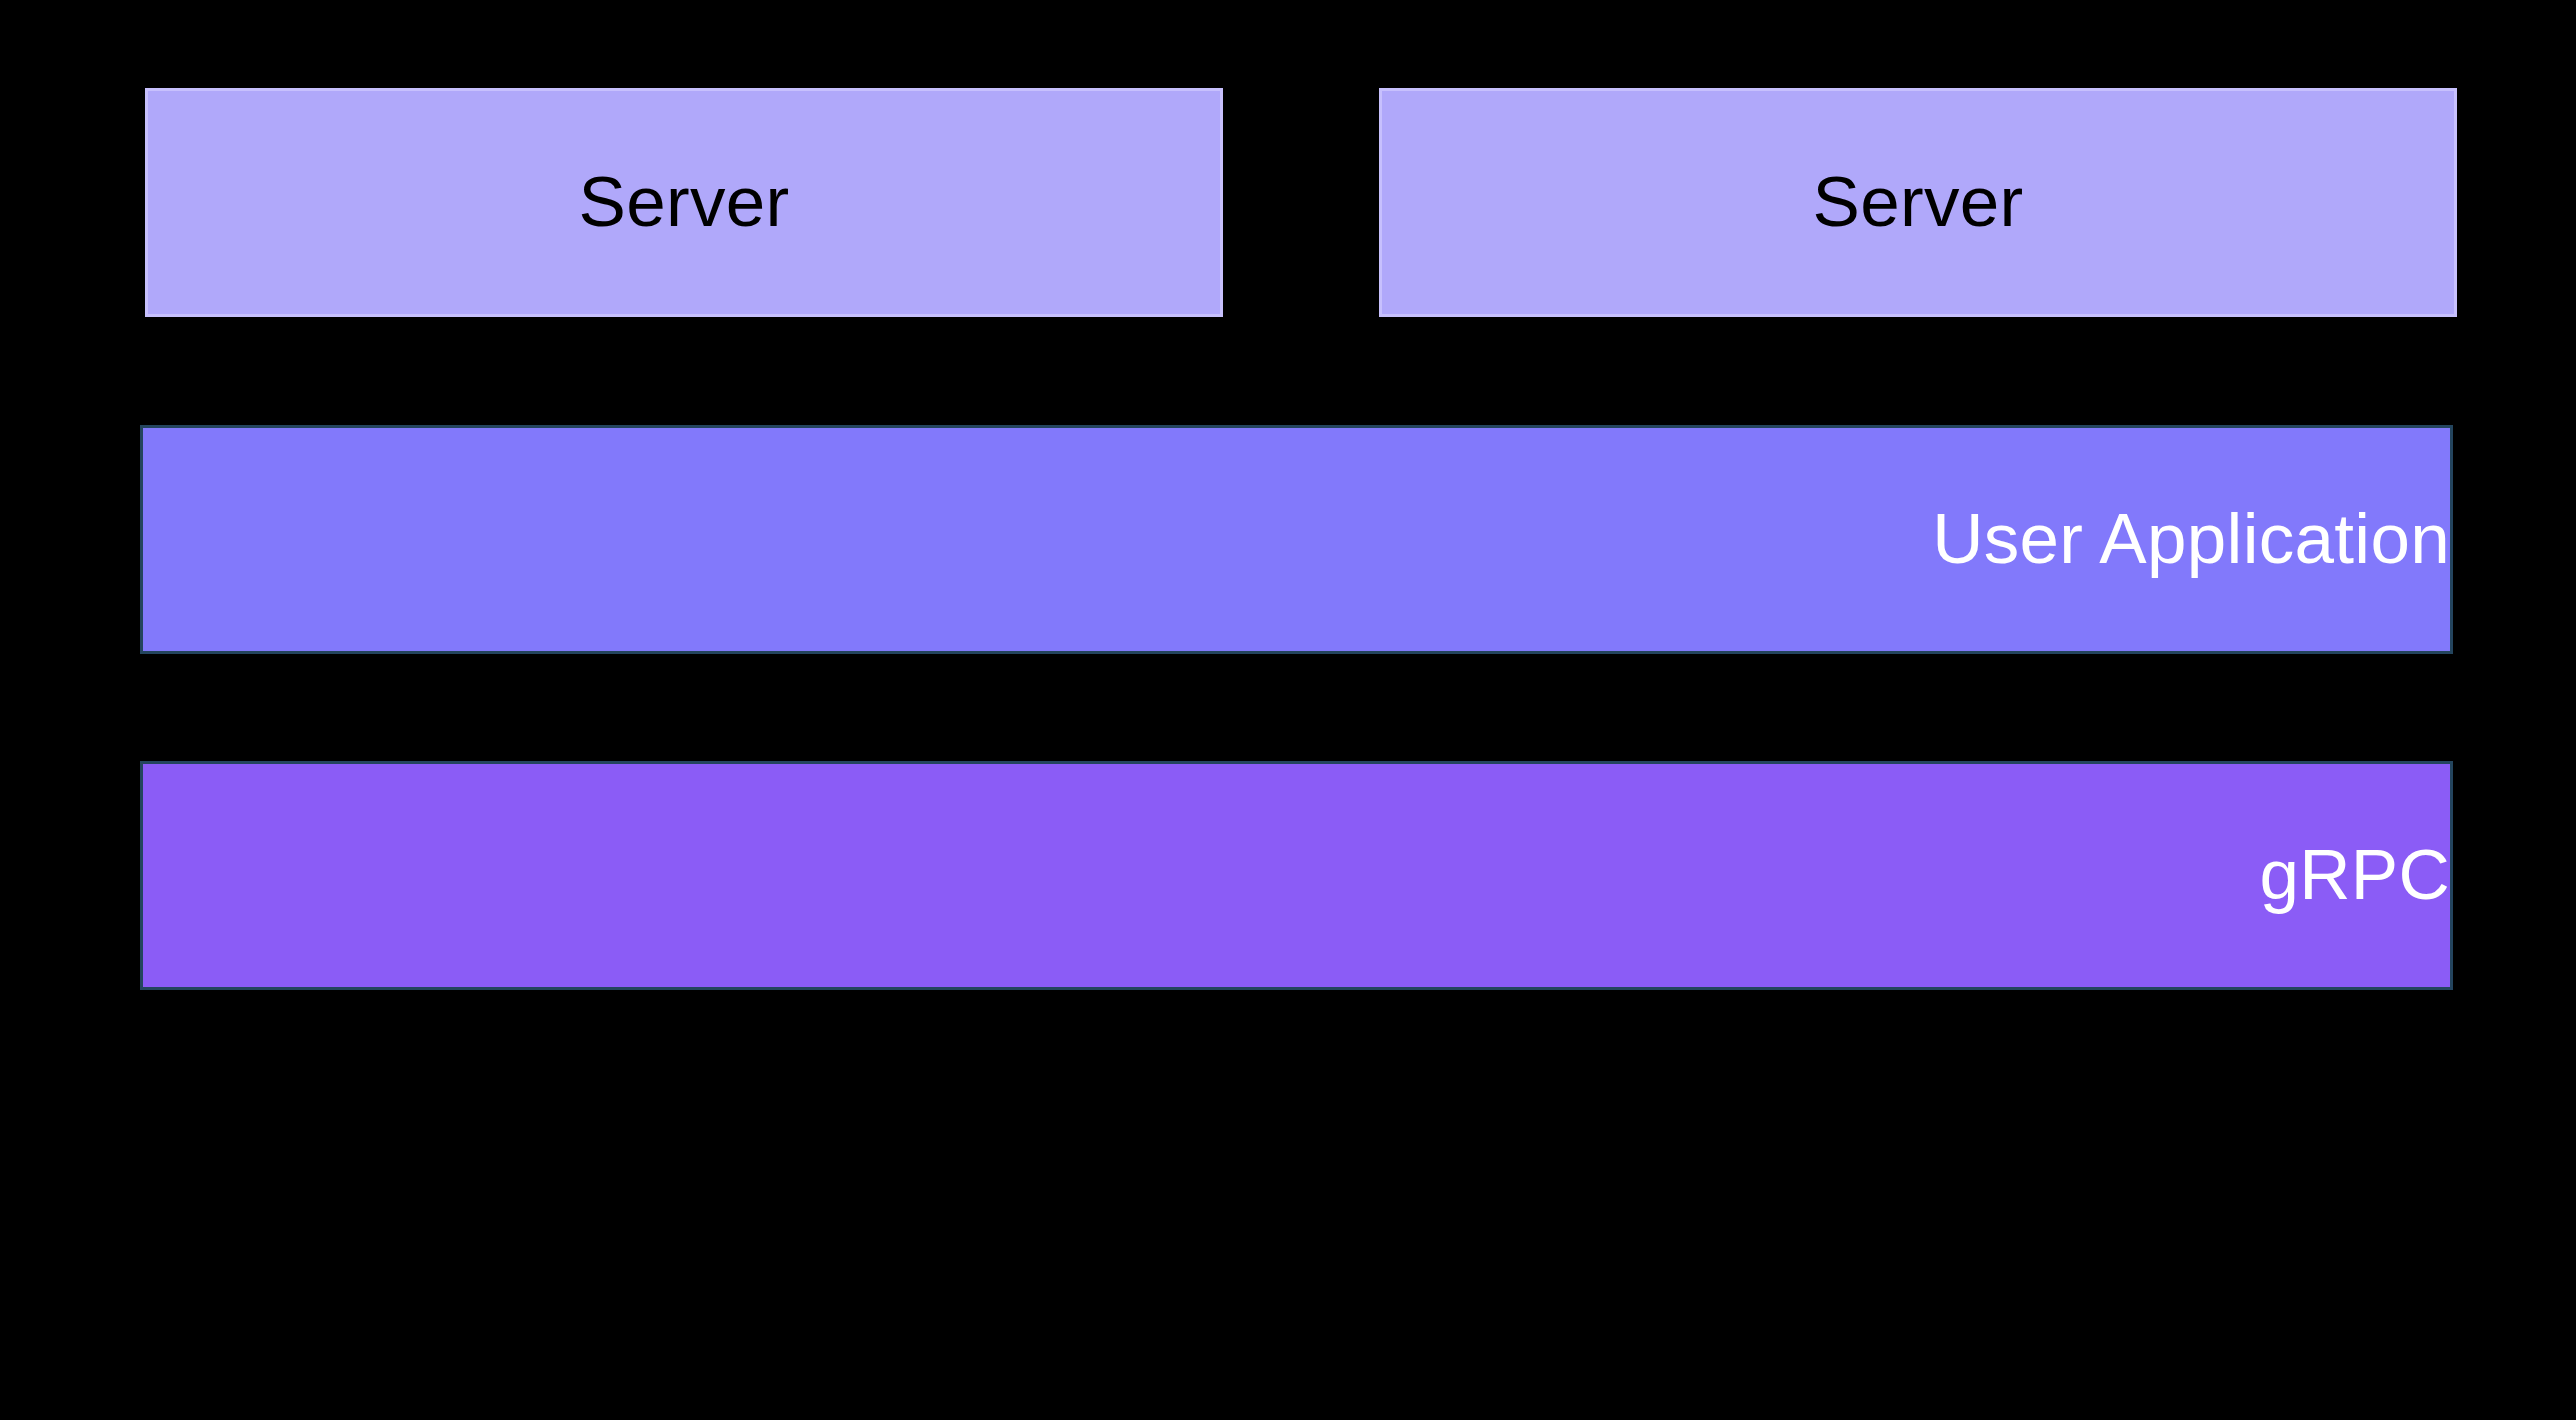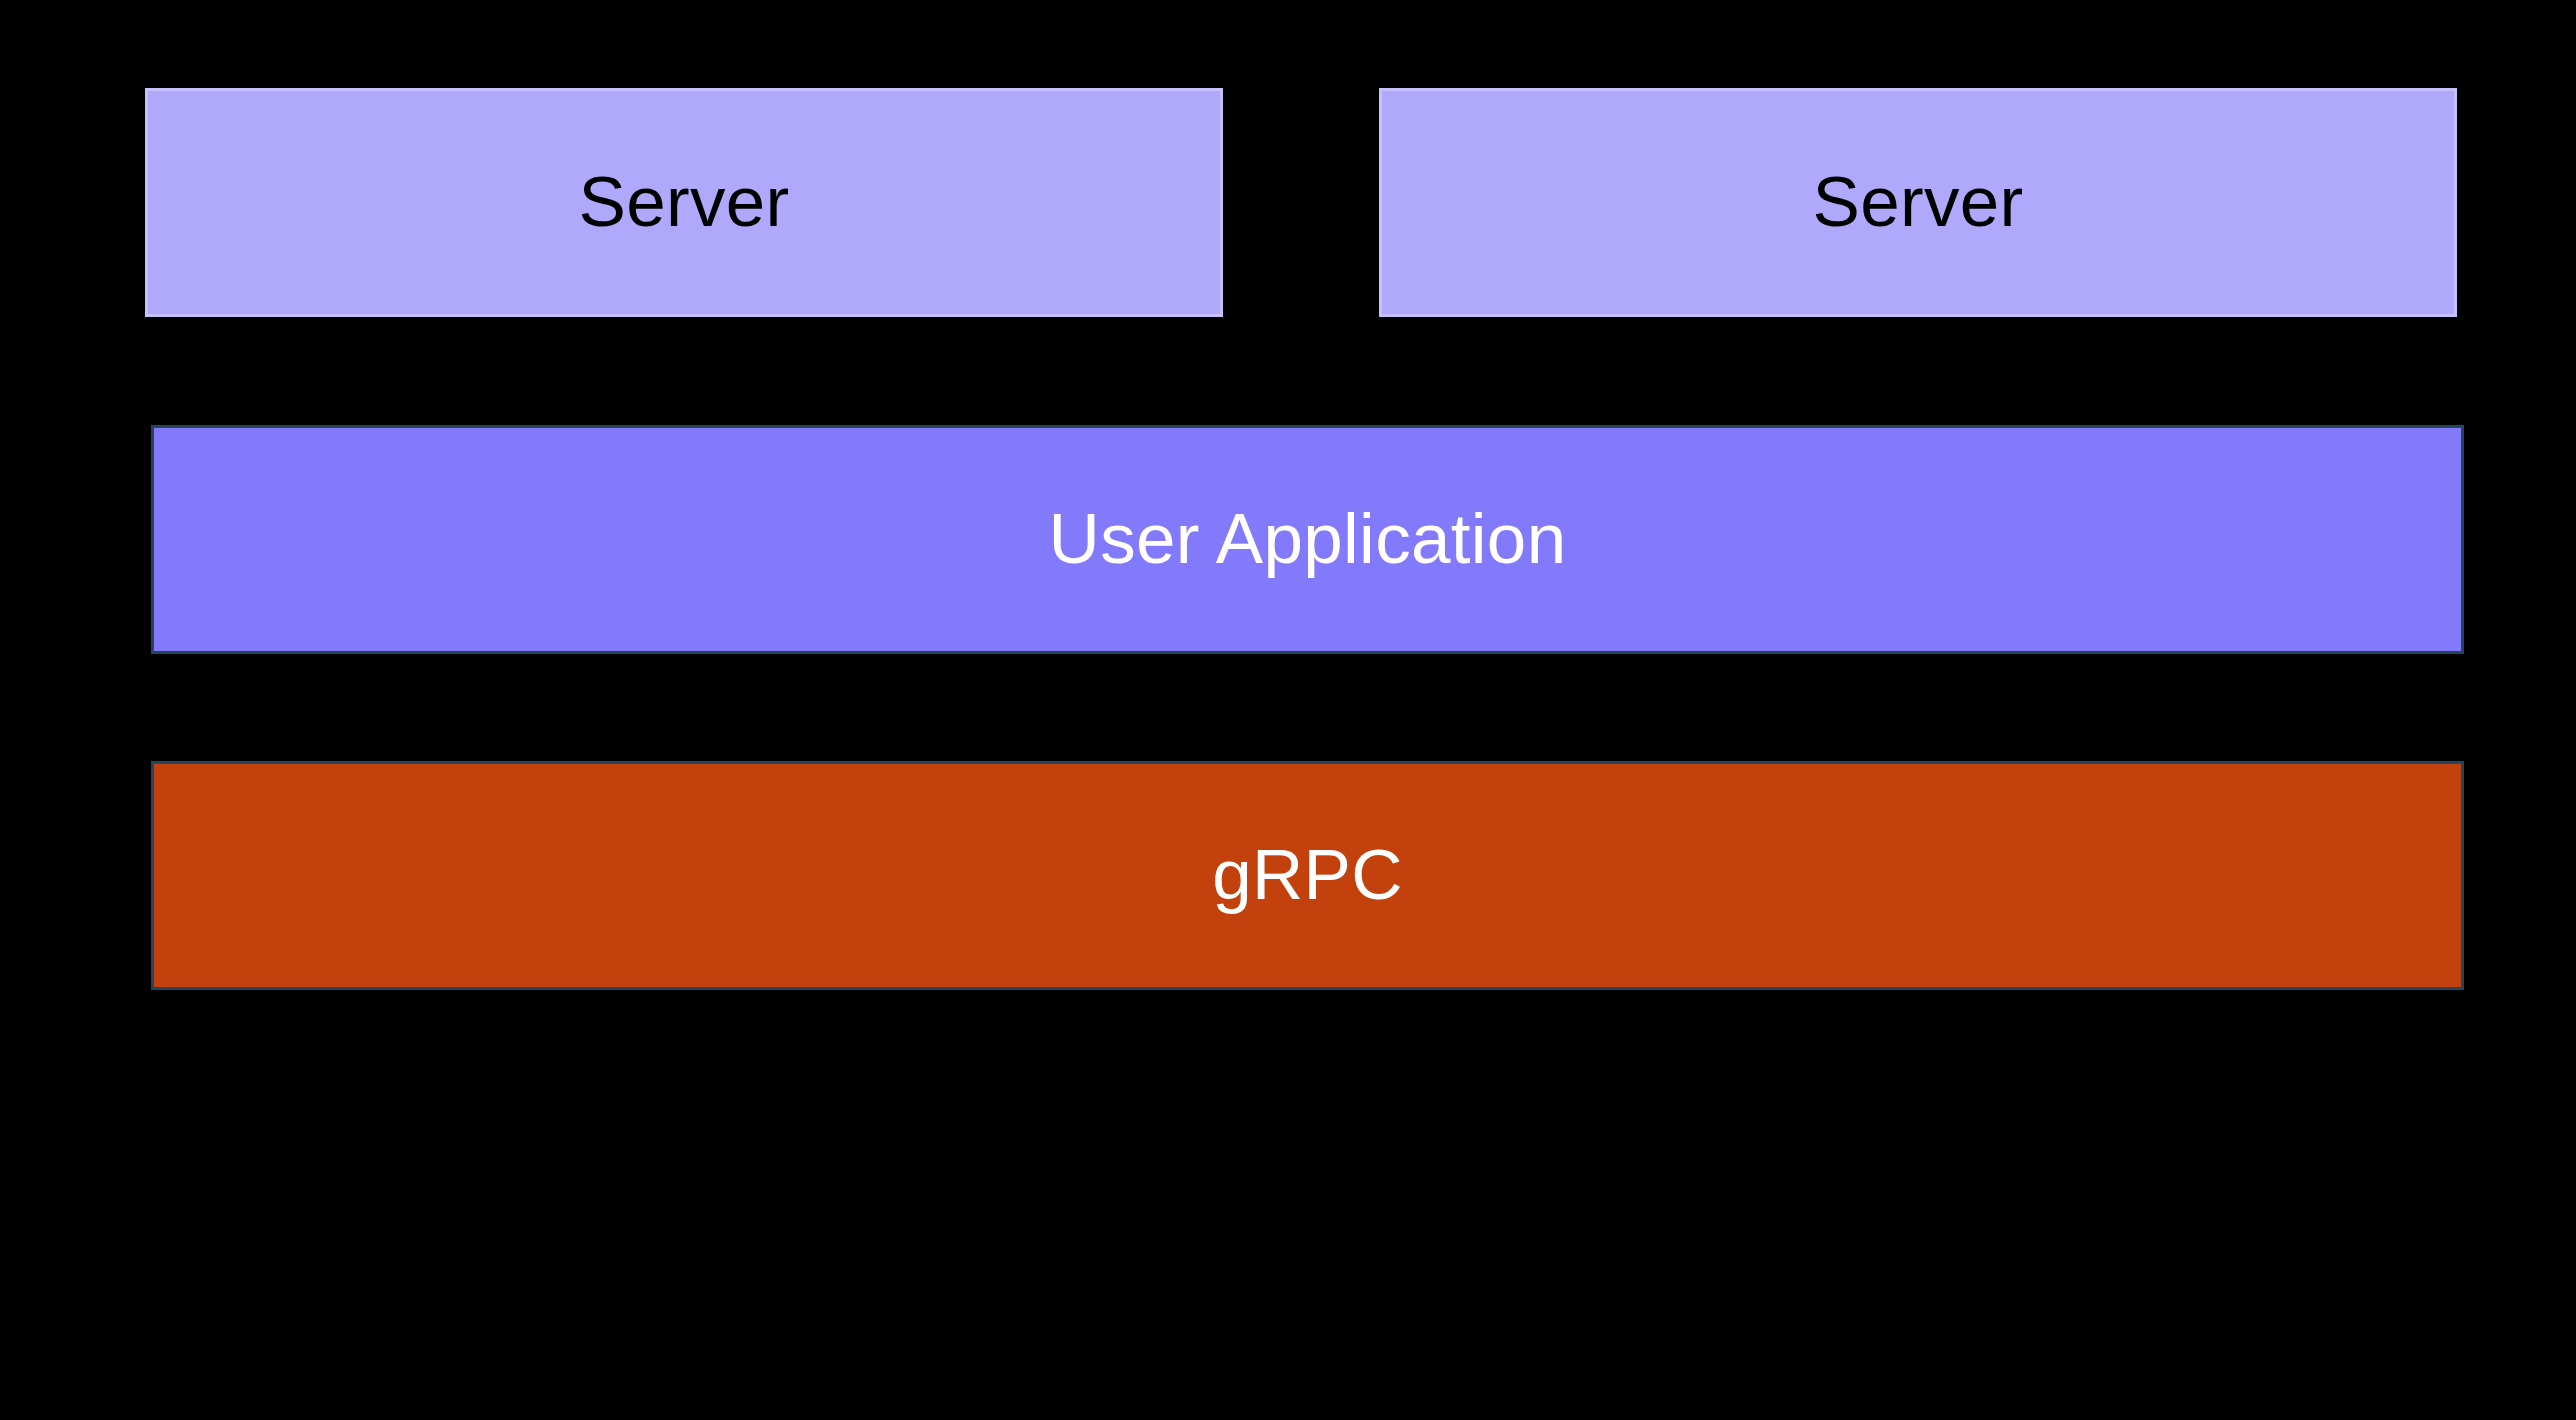--- a/index.html
+++ b/index.html
@@ -51,37 +51,38 @@
   }
   .endpoint .layer-label {
     font-size: 71px;
   }
 
   #box-server  { left: 145px; }
   #box-client  { left: 1379px; }
 
   
   .stack-layer {
-    left: 151px;
+    left: 140px;
     width: 2313px;
     height: 229px;
     border: 3px solid #24455e;
     color: #ffffff;
+    justify-content: flex-end;
   }
   .stack-layer .layer-label {
     font-size: 71px;
   }
 
   #box-user-application {
     top: 425px;
     background: #8279fb;
   }
   #box-grpc {
     top: 761px;
-    background: #c2410c;
+    background: #8b5cf6;
   }
   #box-tcpip {
     top: 1121px;
     background: #655eba;
   }
 </style>
 </head>
 <body>
 
 <div id="diagram">

